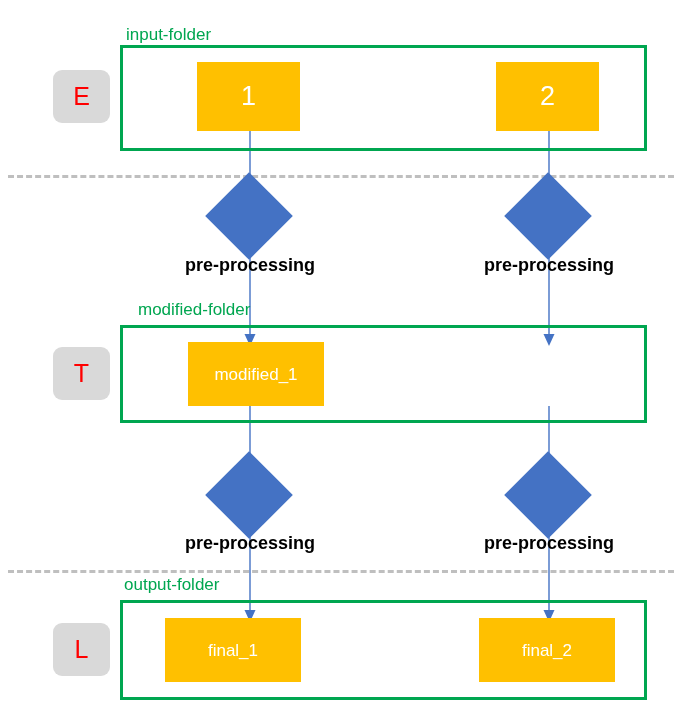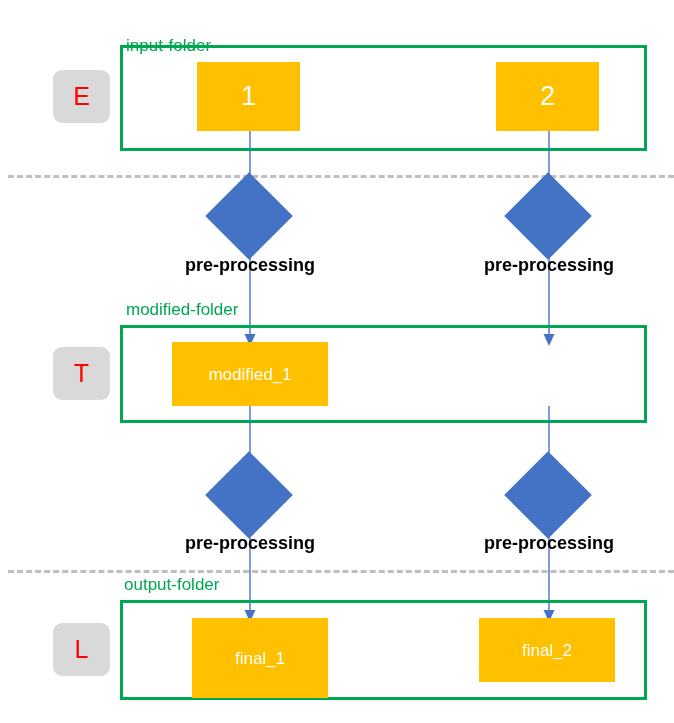--- a/index.html
+++ b/index.html
@@ -55,45 +55,45 @@
     background: transparent;
   }
   .folder-label {
     position: absolute;
     color: #00A650;
     font-size: 17px;
     line-height: 1;
     white-space: nowrap;
   }
   .group-input    { left: 120px; top: 45px;  width: 527px; height: 106px; }
-  .label-input    { left: 126px; top: 37px; }
+  .label-input    { left: 126px; top: 26px; }
   .group-modified { left: 120px; top: 325px; width: 527px; height: 98px; }
-  .label-modified { left: 126px; top: 301px; }
+  .label-modified { left: 138px; top: 301px; }
   .group-output   { left: 120px; top: 600px; width: 527px; height: 100px; }
   .label-output   { left: 124px; top: 576px; }
 
   
   .file-box {
     position: absolute;
     background: #FFC000;
     display: flex;
     align-items: center;
     justify-content: center;
     color: #ffffff;
     font-size: 17px;
     line-height: 1;
     white-space: nowrap;
   }
   .file-big { font-size: 27px; }
 
   .file-1        { left: 197px; top: 62px;  width: 103px; height: 69px; }
   .file-2        { left: 496px; top: 62px;  width: 103px; height: 69px; }
-  .file-mod-1    { left: 172px; top: 342px; width: 156px; height: 64px; }
+  .file-mod-1    { left: 188px; top: 342px; width: 136px; height: 64px; }
   .file-mod-2    { left: 479px; top: 342px; width: 136px; height: 64px; }
-  .file-final-1  { left: 192px; top: 618px; width: 136px; height: 80px; }
+  .file-final-1  { left: 165px; top: 618px; width: 136px; height: 64px; }
   .file-final-2  { left: 479px; top: 618px; width: 136px; height: 64px; }
 
   
   .diamond {
     position: absolute;
     width: 62px;
     height: 62px;
     background: #4472C4;
     transform: rotate(45deg);
   }

